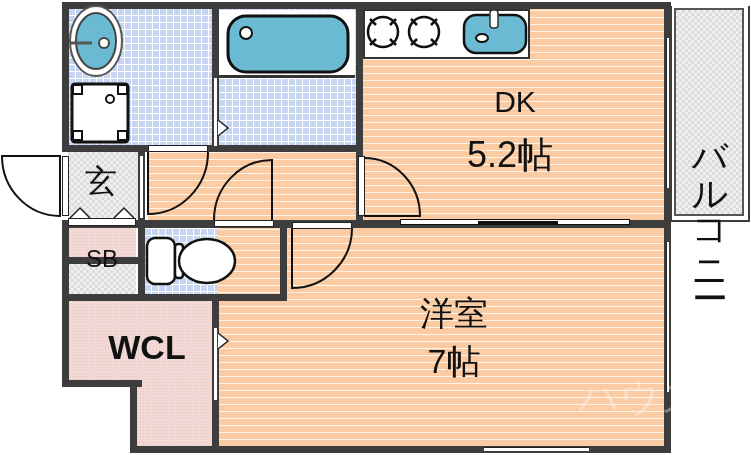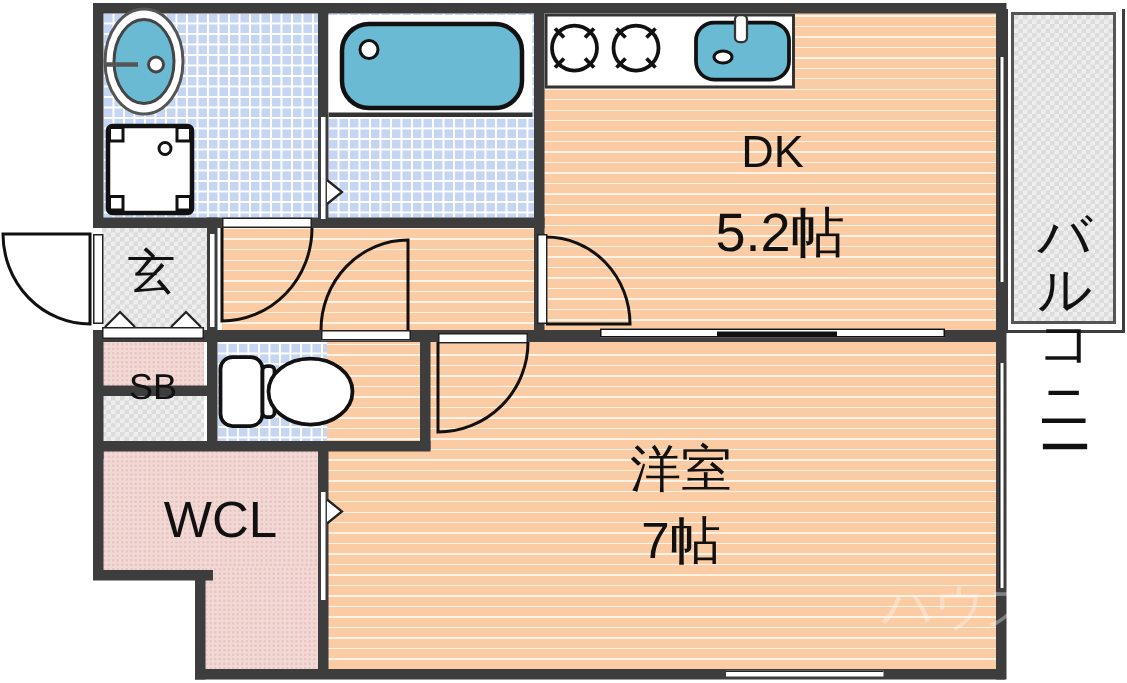--- a/index.html
+++ b/index.html
@@ -135,21 +135,21 @@
   <rect x="28" y="0" width="8" height="18" rx="3" fill="#fff" stroke="#333" stroke-width="1.5"></rect>
   <ellipse cx="20" cy="28" rx="6" ry="4" fill="#fff" stroke="#111" stroke-width="2"></ellipse>
 </svg>
 <svg width="100" height="54" style="left:145px;top:234px;">
   <rect x="2" y="4" width="28" height="46" rx="8" fill="#fff" stroke="#111" stroke-width="2.5"></rect>
   <rect x="30" y="10" width="8" height="34" rx="3" fill="#fff" stroke="#111" stroke-width="2.5"></rect>
   <ellipse cx="62" cy="27" rx="28" ry="22" fill="#fff" stroke="#111" stroke-width="2.5"></ellipse>
 </svg>
 
 <div class="abs label" style="left:460px;top:86px;width:110px;font-size:30px;">DK</div>
-<div class="abs label" style="left:455px;top:136px;width:130px;font-size:36px;">5.2帖</div>
+<div class="abs label" style="left:445px;top:136px;width:130px;font-size:36px;">5.2帖</div>
 <div class="abs label" style="left:404px;top:296px;width:100px;font-size:34px;text-align:center;">洋室</div>
 <div class="abs label" style="left:404px;top:344px;width:100px;font-size:34px;">7帖</div>
 <div class="abs label" style="left:76px;top:165px;width:50px;font-size:32px;">玄</div>
 <div class="abs label" style="left:70px;top:246px;width:64px;font-size:24px;">SB</div>
-<div class="abs label" style="left:88px;top:330px;width:118px;font-size:34px;">WCL</div>
+<div class="abs label" style="left:88px;top:330px;width:118px;font-size:34px;font-weight:bold;">WCL</div>
 <div class="abs label" style="left:688px;top:116px;width:40px;font-size:36px;writing-mode:vertical-rl;line-height:1;">バルコニー</div>
 
-<div class="abs label" style="left:560px;top:388px;width:160px;font-size:34px;color:rgba(255,255,255,0.35);">ハウス</div>
+<div class="abs label" style="left:560px;top:376px;width:160px;font-size:40px;color:rgba(255,255,255,0.35);">ハウス</div>
 
 </body></html>

